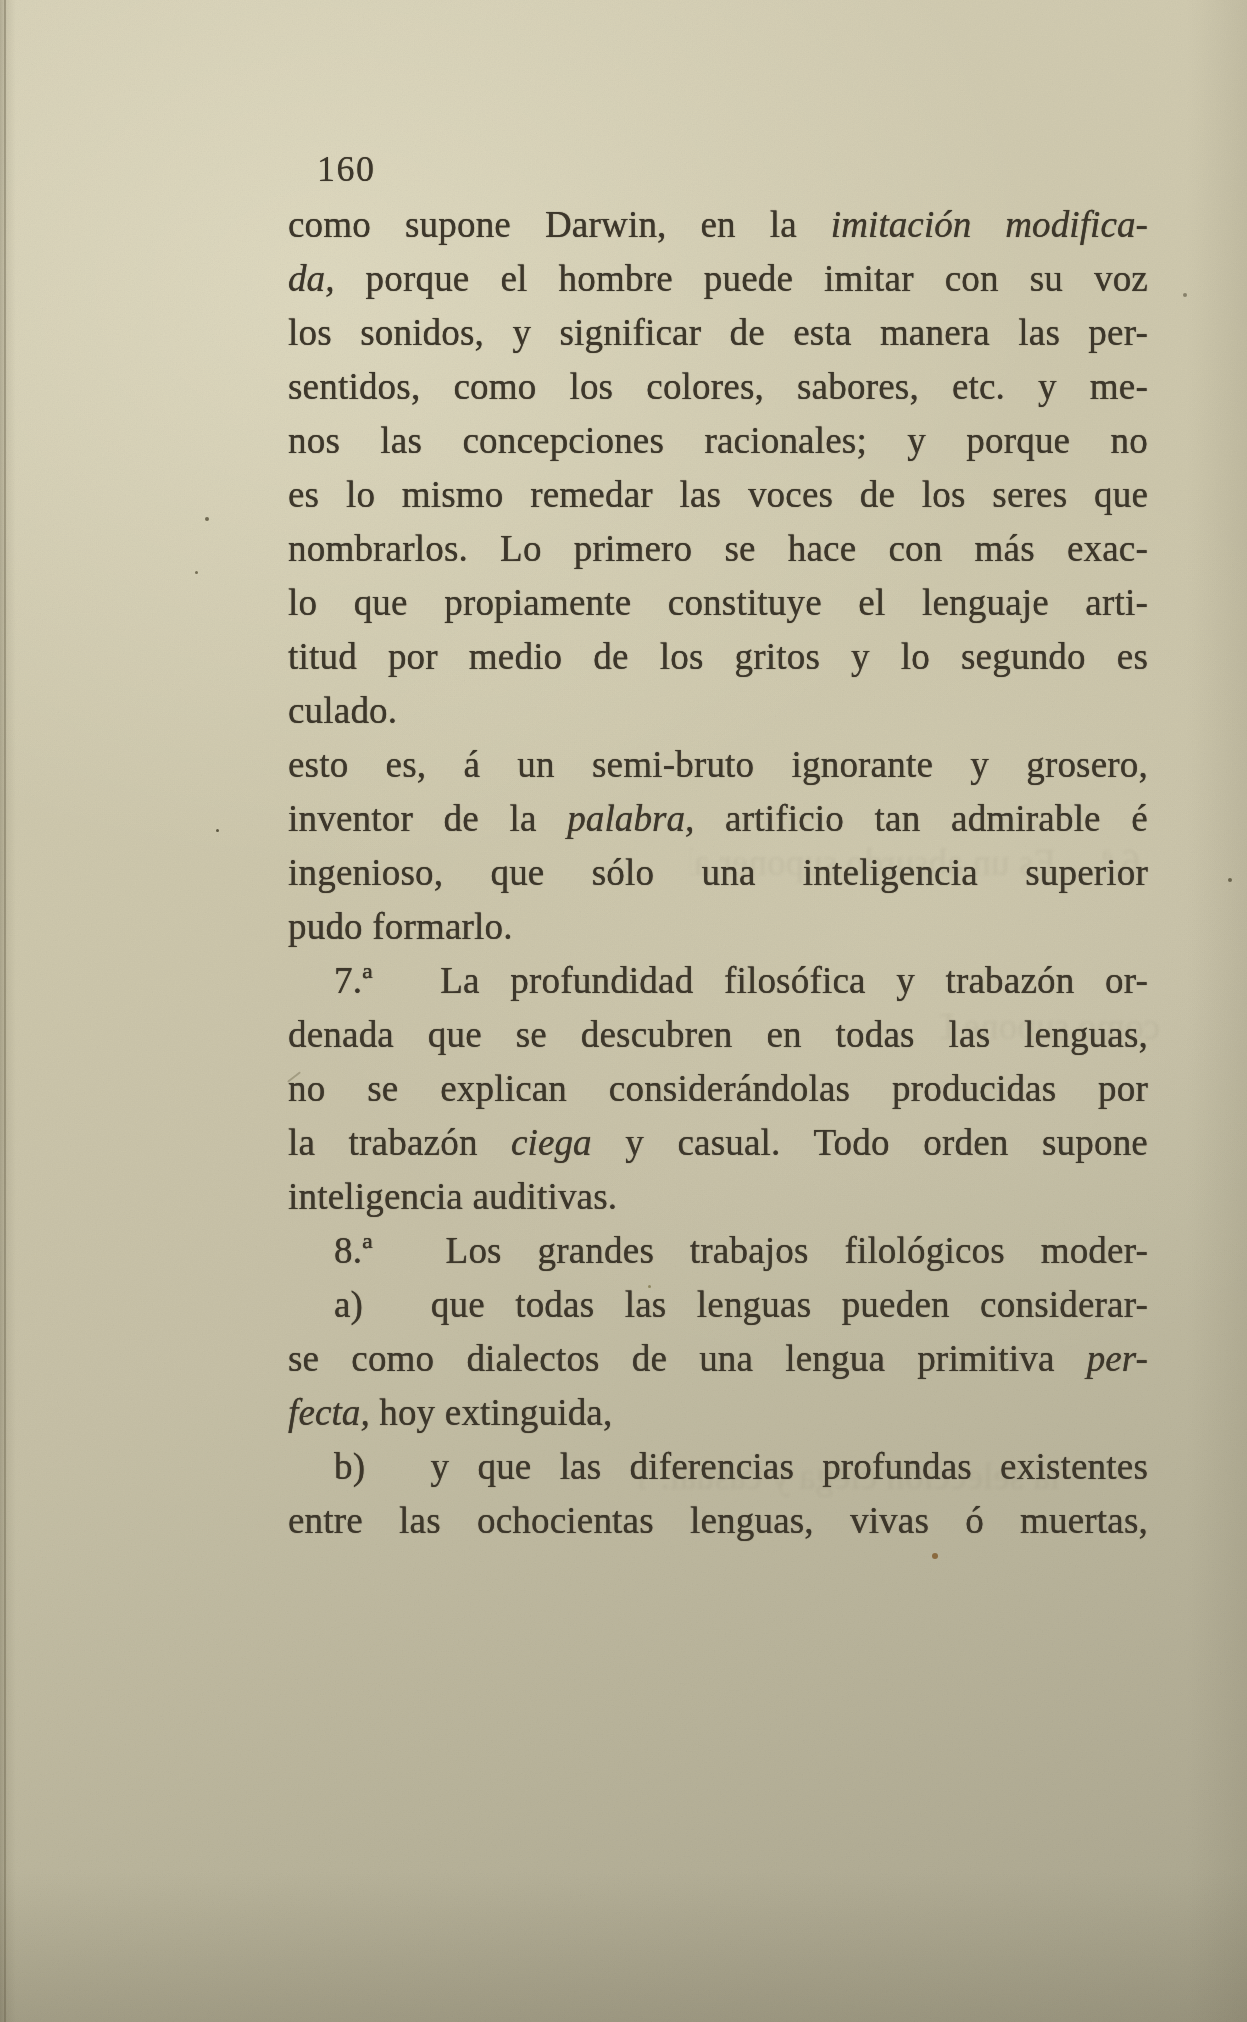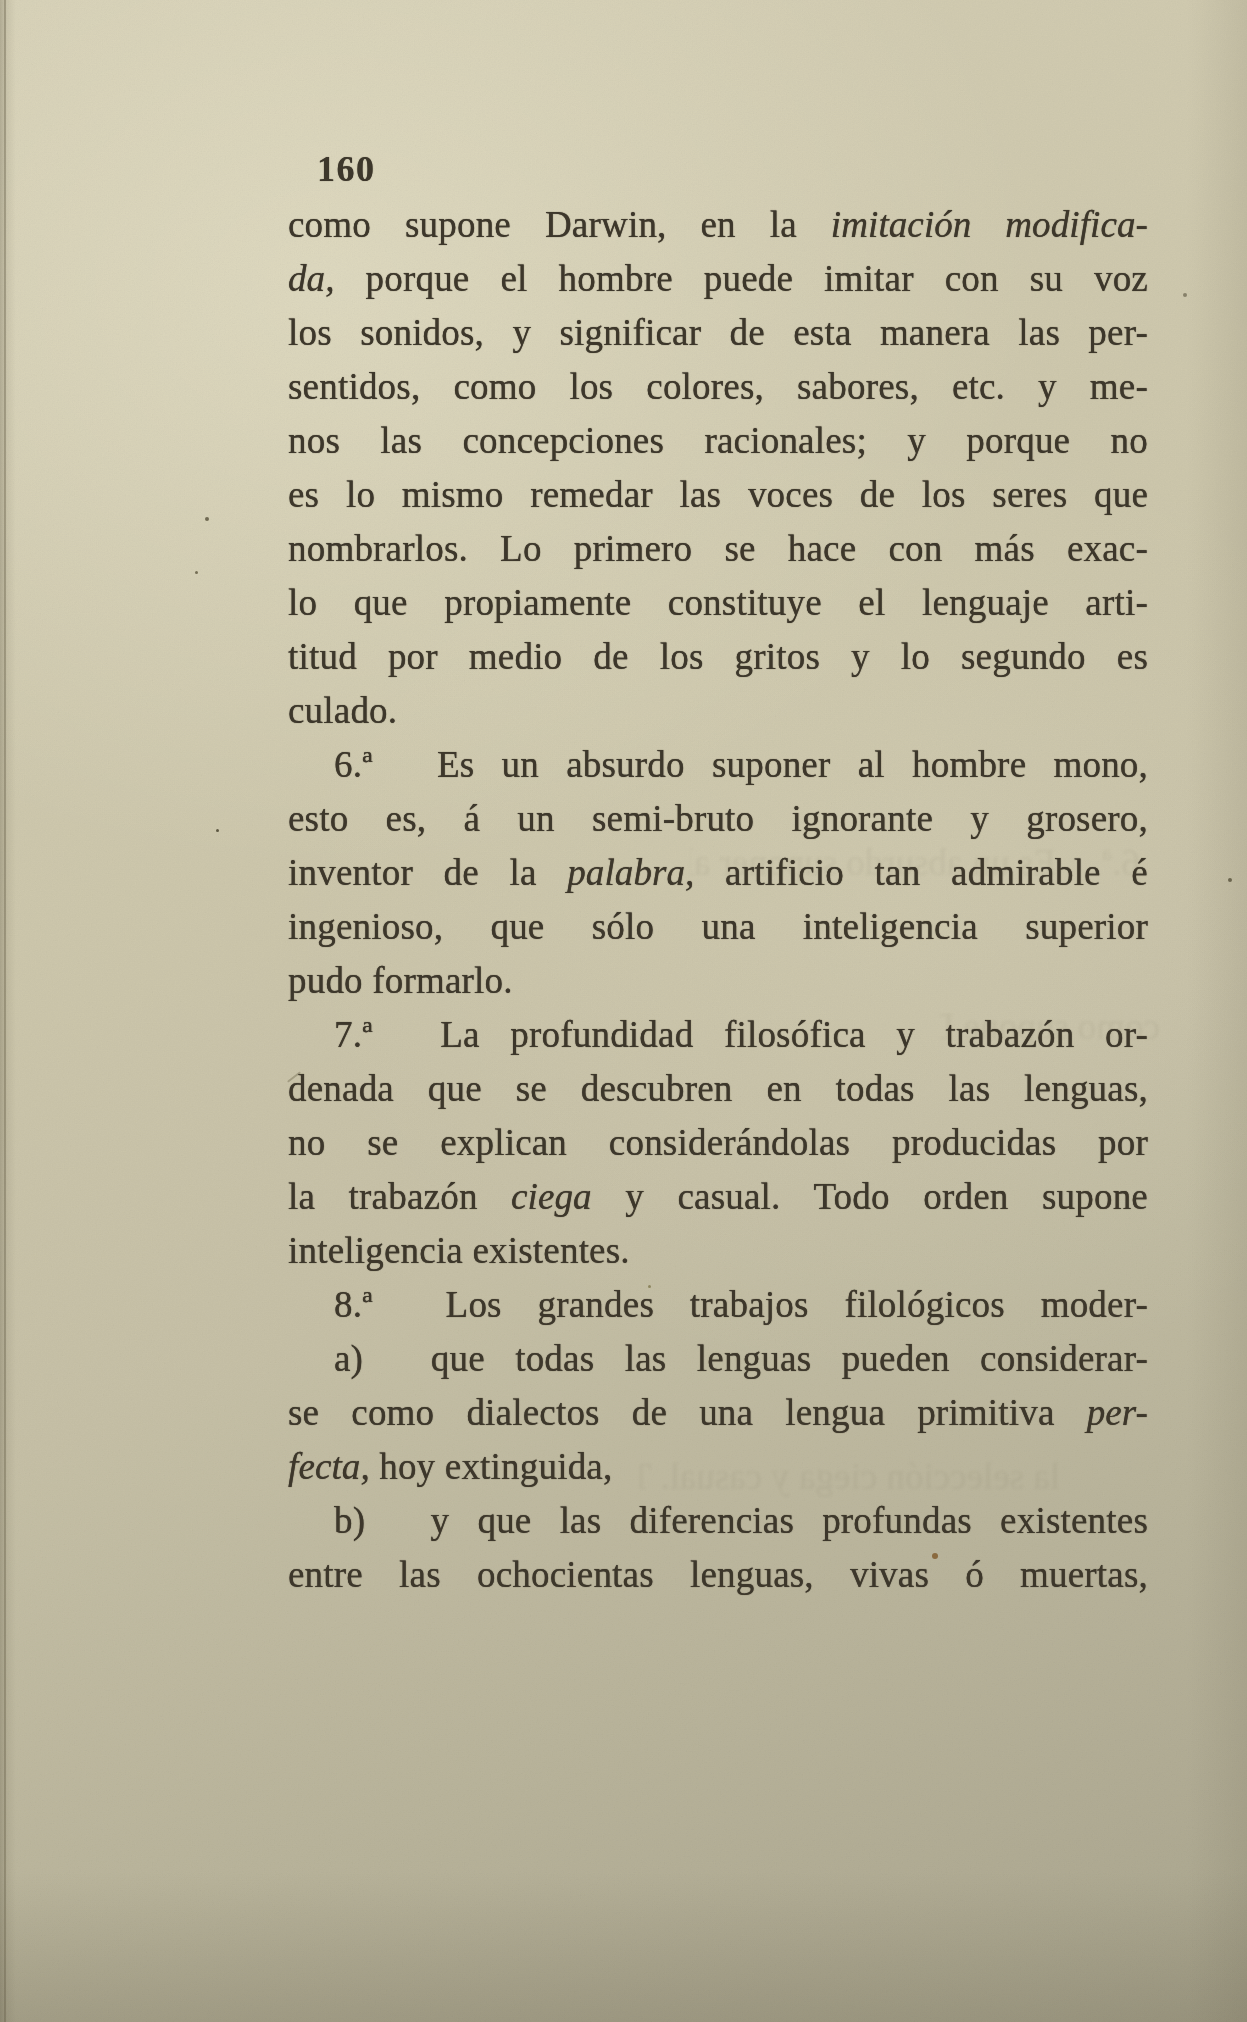--- a/index.html
+++ b/index.html
@@ -21,21 +21,20 @@
   .edge-bottom{position:absolute;left:0;right:0;bottom:0;height:150px;
     background:linear-gradient(0deg,rgba(88,83,63,.22),rgba(88,83,63,0));}
   .edge-right{position:absolute;right:0;top:0;bottom:0;width:60px;
     background:linear-gradient(270deg,rgba(96,90,70,.12),rgba(96,90,70,0));}
   .noise{position:absolute;inset:0;mix-blend-mode:multiply;opacity:.5;pointer-events:none;}
 
   .page-num{
     position:absolute;left:317px;top:148px;
     font-size:36px;color:#3d372b;letter-spacing:1.5px;
     text-shadow:0 0 .8px rgba(61,55,43,.85);
-    font-weight:bold;
   }
   .text-block{
     position:absolute;left:288px;top:198px;width:860px;
     font-size:37px;line-height:54px;color:#3d372b;letter-spacing:.2px;
     text-shadow:0 0 .8px rgba(61,55,43,.85), .25px .25px .7px rgba(61,55,43,.4);
   }
   .line{height:54px;text-align:left;}
   .line.just{text-align:justify;text-align-last:justify;}
   .line.ind{padding-left:46px;}
   .line em{font-style:italic;letter-spacing:.1px;}
@@ -75,30 +74,29 @@
       <div class="line just"><span>como supone Darwin, en la </span><em>imitación modifica-</em></div>
       <div class="line just"><em>da,</em><span> porque el hombre puede imitar con su voz</span></div>
       <div class="line just"><span>los sonidos, y significar de esta manera las per-</span></div>
       <div class="line just"><span>sentidos, como los colores, sabores, etc. y me-</span></div>
       <div class="line just"><span>nos las concepciones racionales; y porque no</span></div>
       <div class="line just"><span>es lo mismo remedar las voces de los seres que</span></div>
       <div class="line just"><span>nombrarlos. Lo primero se hace con más exac-</span></div>
       <div class="line just"><span>lo que propiamente constituye el lenguaje arti-</span></div>
       <div class="line just"><span>titud por medio de los gritos y lo segundo es</span></div>
       <div class="line"><span>culado.</span></div>
-      <div class="line just ind"><span>6.ª  Es un absurdo suponer al hombre mono,</span></div>
       <div class="line just"><span>esto es, á un semi-bruto ignorante y grosero,</span></div>
       <div class="line just"><span>inventor de la </span><em>palabra,</em><span> artificio tan admirable é</span></div>
       <div class="line just"><span>ingenioso, que sólo una inteligencia superior</span></div>
       <div class="line"><span>pudo formarlo.</span></div>
       <div class="line just ind"><span>7.ª  La profundidad filosófica y trabazón or-</span></div>
       <div class="line just"><span>denada que se descubren en todas las lenguas,</span></div>
       <div class="line just"><span>no se explican considerándolas producidas por</span></div>
       <div class="line just"><span>la trabazón </span><em>ciega</em><span> y casual. Todo orden supone</span></div>
-      <div class="line"><span>inteligencia existentes.</span></div>
+      <div class="line"><span>inteligencia auditivas.</span></div>
       <div class="line just ind"><span>8.ª  Los grandes trabajos filológicos moder-</span></div>
       <div class="line just ind"><span>a)  que todas las lenguas pueden considerar-</span></div>
       <div class="line just"><span>se como dialectos de una lengua primitiva </span><em>per-</em></div>
       <div class="line"><em>fecta,</em><span> hoy extinguida,</span></div>
       <div class="line just ind"><span>b)  y que las diferencias profundas existentes</span></div>
       <div class="line just"><span>entre las ochocientas lenguas, vivas ó muertas,</span></div>
     </div>
 
   <div id="ghost-layer">
       <div class="ghost" style="left: 690px; top: 836px; width: 450px;">6.ª  Es un absurdo suponer al hombre mono,</div>

